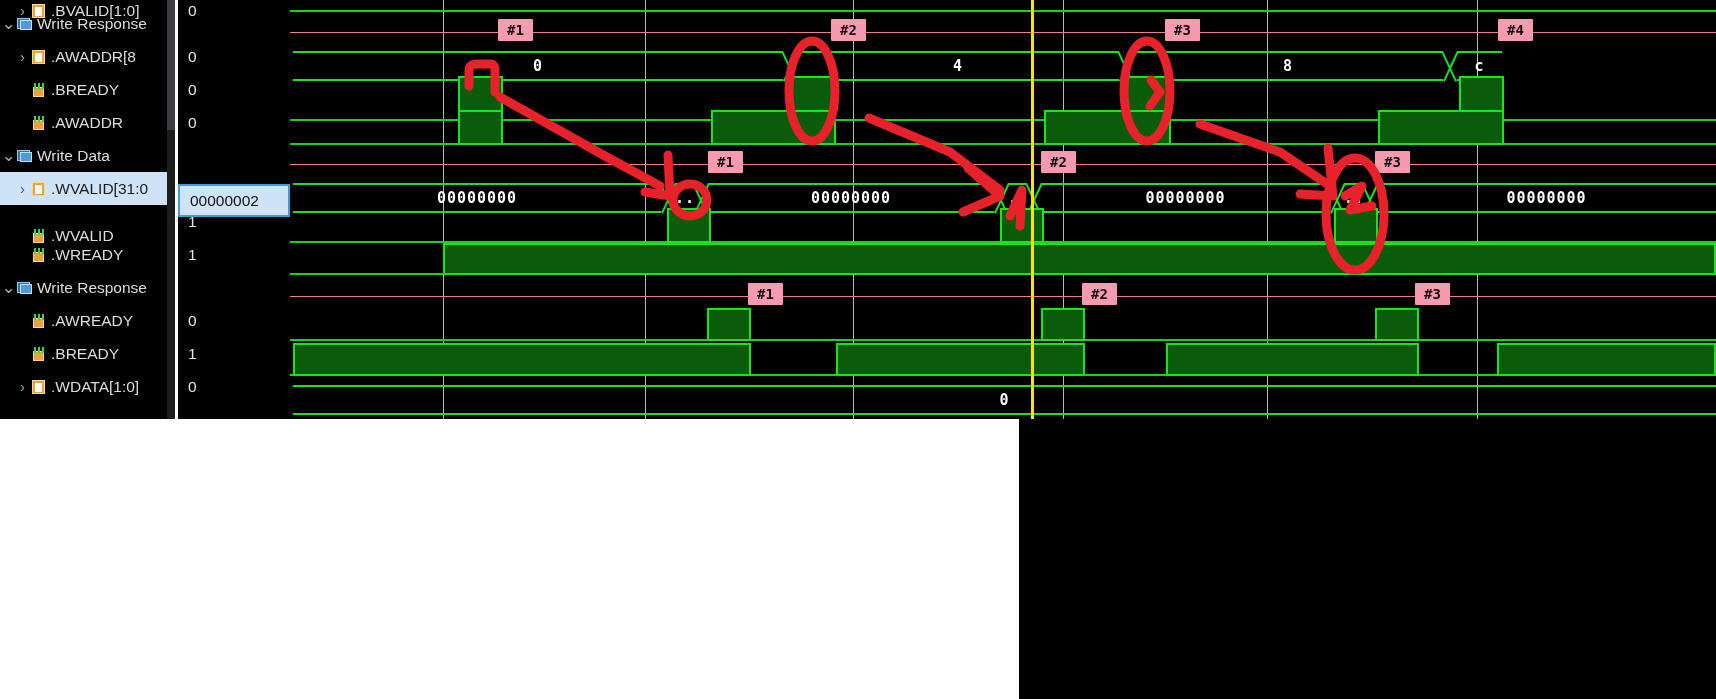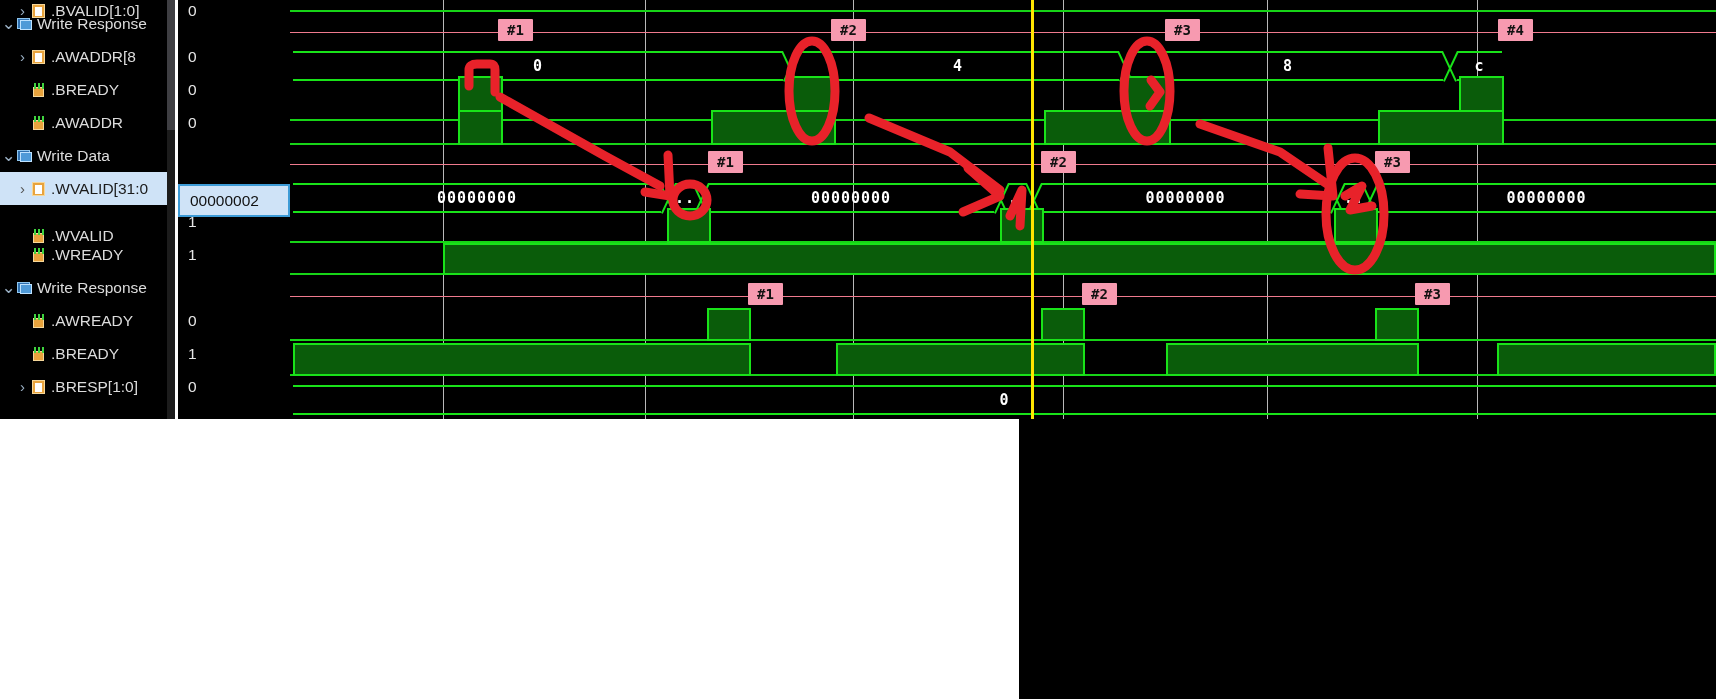--- a/index.html
+++ b/index.html
@@ -188,21 +188,21 @@
               <span class="leg l1"></span>
               <span class="leg l2"></span>
               <span class="leg l3"></span>
             </span>
             <span class="lbl">.BREADY</span>
           </div>
           <div class="row" style="top: 370px;">
             <span style="flex: 0 0 14px;"></span>
             <span class="arrow" style="font-size: 15px;">›</span>
             <span class="ico bus"></span>
-            <span class="lbl">.BRESP[1:0]</span>
+            <span class="lbl">.WDATA[1:0]</span>
           </div>
         </div>
       <div id="tree-scroll">
         <div class="thumb"></div>
       </div>
     </div>
 
     <div id="valcol">
         <div class="vrow" style="top: -6px;">0</div>
         <div class="vrow" style="top: 7px;"></div>

